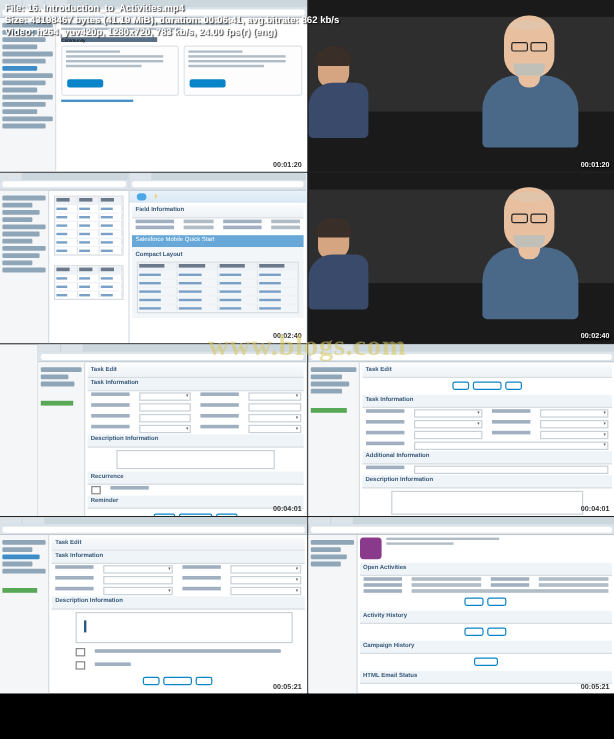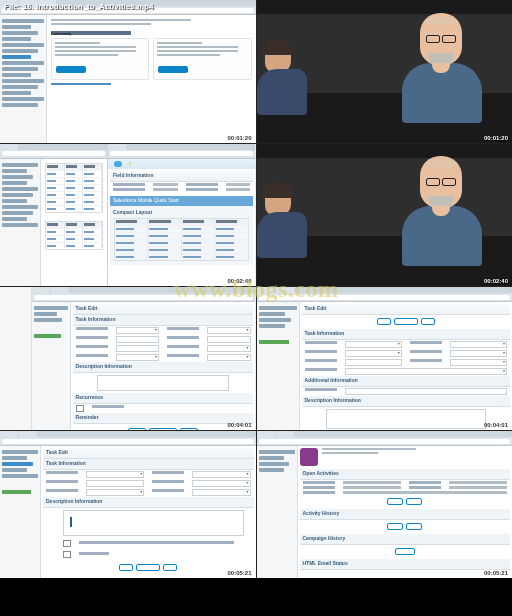--- a/index.html
+++ b/index.html
@@ -323,20 +323,22 @@
   .lex-header .lightning {
     width: 4px; height: 6px; background: #f8c040;
     clip-path: polygon(60% 0, 20% 50%, 50% 50%, 30% 100%, 80% 40%, 50% 40%);
   }
 </style>
 </head>
 <body>
 
 <div class="header-info">
   <div>File: 16. Introduction_to_Activities.mp4</div>
+  <div>Size: 43198467 bytes (41.19 MiB), duration: 00:06:41, avg.bitrate: 862 kb/s</div>
+  <div>Video: h264, yuv420p, 1280x720, 783 kb/s, 24.00 fps(r) (eng)</div>
 </div>
 
 <div class="grid">
 
   <div class="tile tile-browser">
     <div class="browser-chrome">
       <div class="tab-bar">
           <div class="tab"></div>
           <div class="tab"></div>
           <div class="tab"></div>

